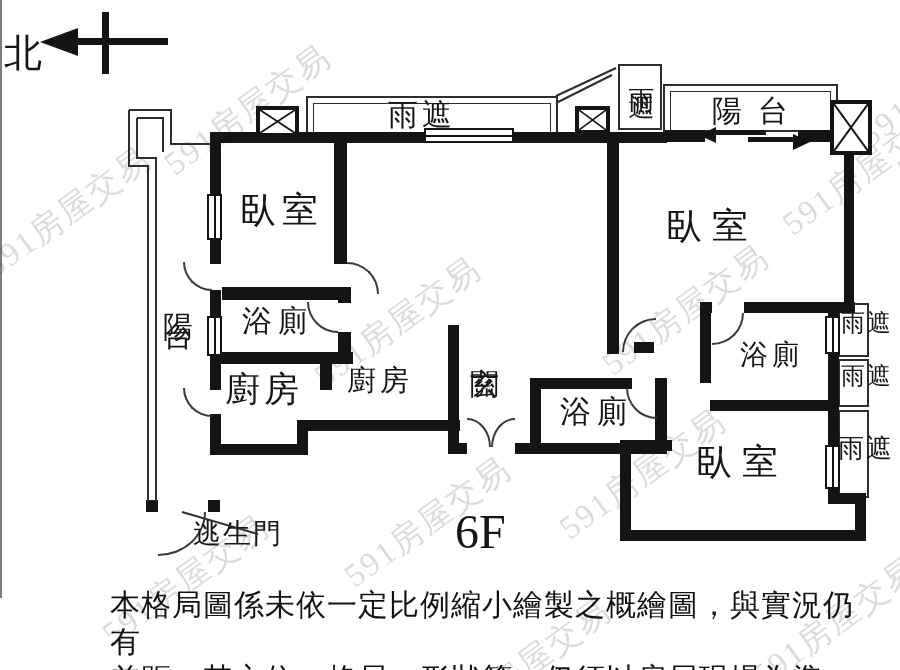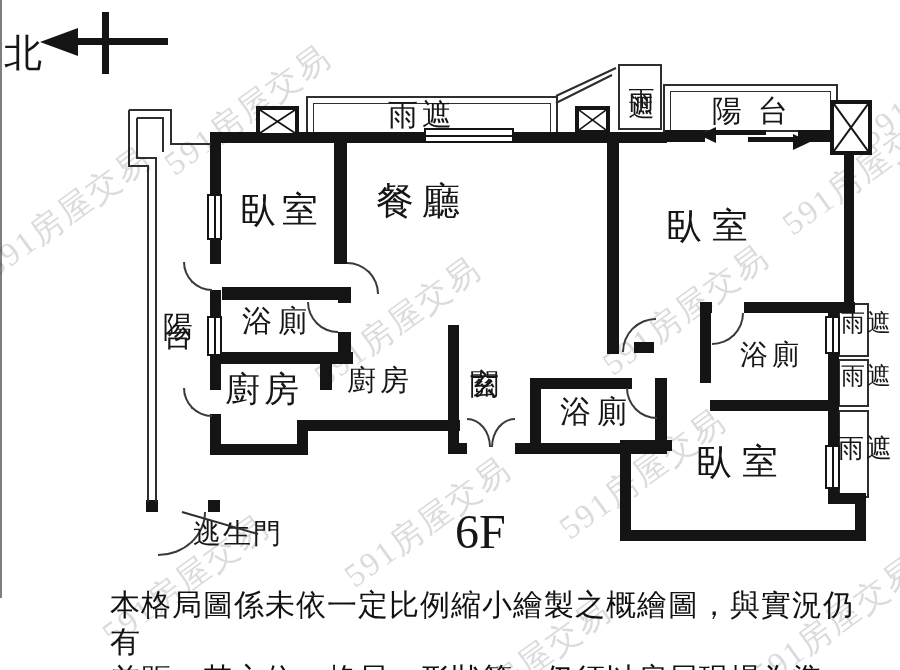--- a/index.html
+++ b/index.html
@@ -174,21 +174,20 @@
     <div class="arc tr" style="left:467px;top:418px;width:24px;height:29px"></div>
     <div class="arc tl" style="left:491px;top:418px;width:24px;height:29px"></div>
     <div class="arc tl" style="left:622px;top:318px;width:34px;height:34px"></div>
     <div class="arc br" style="left:712px;top:313px;width:32px;height:32px"></div>
     <div class="arc bl" style="left:626px;top:388px;width:31px;height:31px"></div>
     <div class="arc br" style="left:158px;top:512px;width:48px;height:44px"></div>
     <div class="tick" style="left:146px;top:500px;width:12px;height:12px"></div>
     <div class="tick" style="left:208px;top:500px;width:12px;height:12px"></div>
 
     <span class="lbl" style="left:240px;top:192px;font-size:36px;letter-spacing:6px">臥室</span>
-    <span class="lbl" style="left:376px;top:182px;font-size:38px;letter-spacing:8px">餐廳</span>
     <span class="lbl" style="left:666px;top:208px;font-size:36px;letter-spacing:10px">臥室</span>
     <span class="lbl" style="left:696px;top:444px;font-size:36px;letter-spacing:10px">臥室</span>
     <span class="lbl" style="left:712px;top:96px;font-size:30px;letter-spacing:16px">陽台</span>
     <span class="lbl vlbl" style="left:163px;top:290px;font-size:30px;letter-spacing:6px">陽台</span>
     <span class="lbl" style="left:242px;top:306px;font-size:30px;letter-spacing:6px">浴廁</span>
     <span class="lbl" style="left:225px;top:372px;font-size:35px;letter-spacing:4px">廚房</span>
     <span class="lbl" style="left:347px;top:366px;font-size:29px;letter-spacing:4px">廚房</span>
     <span class="lbl vlbl" style="left:470px;top:344px;font-size:29px;letter-spacing:4px">玄關</span>
     <span class="lbl" style="left:560px;top:396px;font-size:31px;letter-spacing:6px">浴廁</span>
     <span class="lbl" style="left:740px;top:341px;font-size:28px;letter-spacing:4px">浴廁</span>

